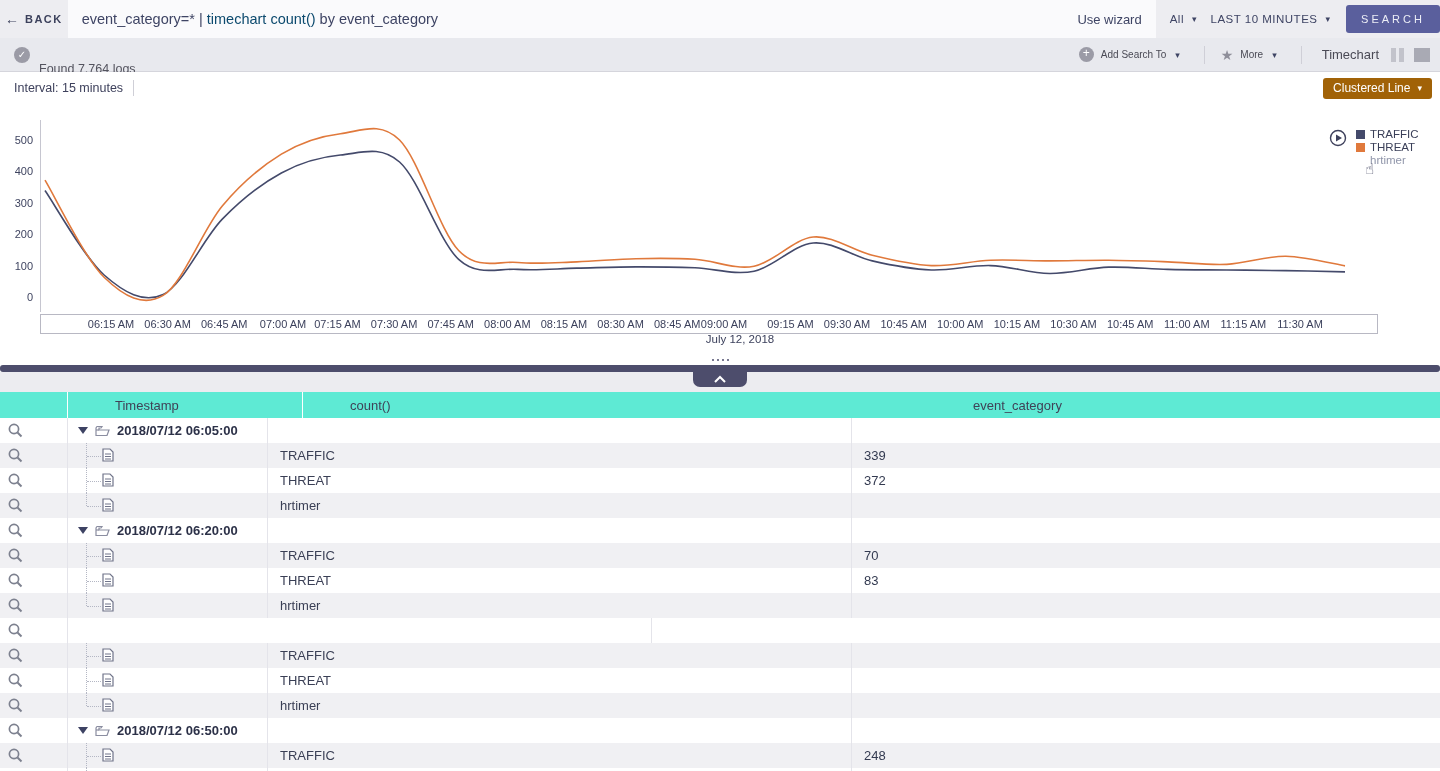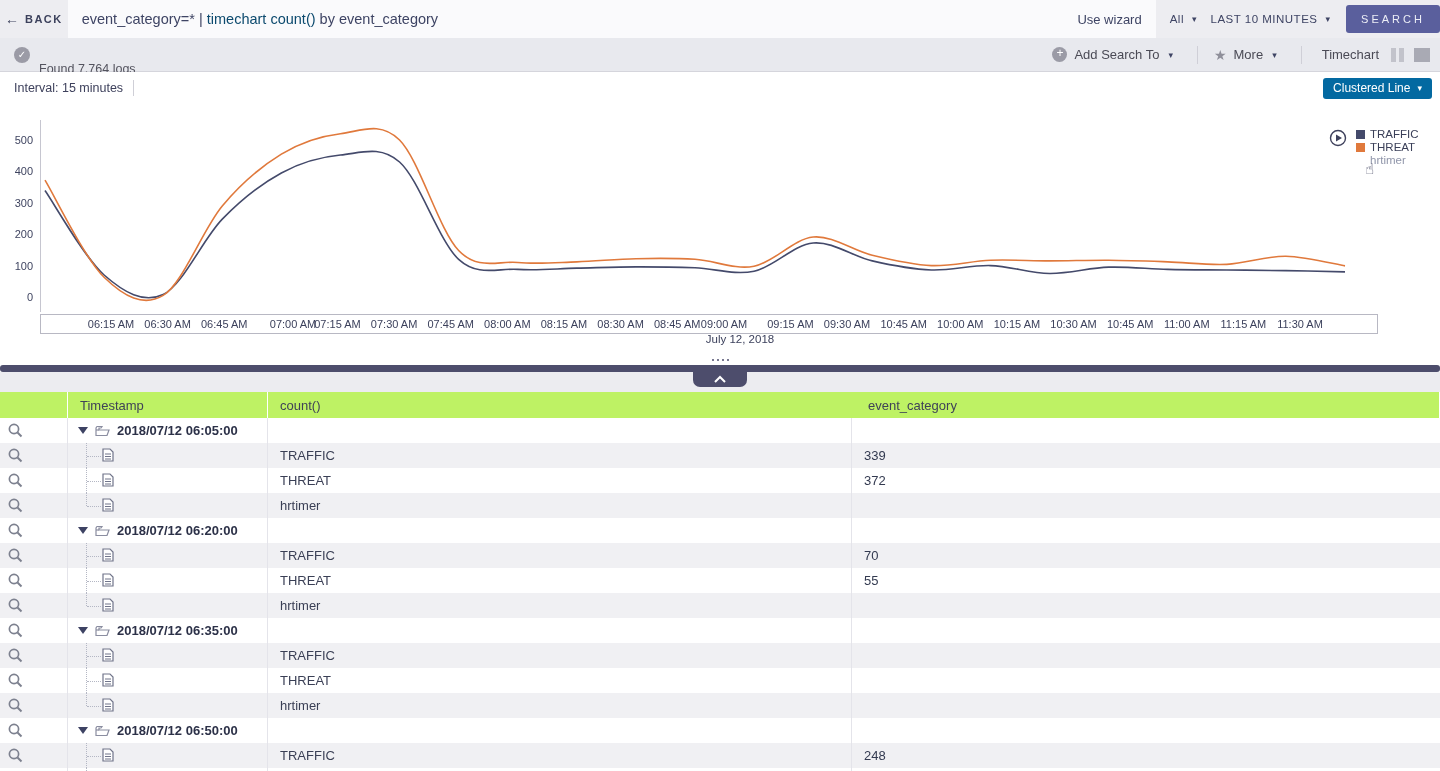--- a/index.html
+++ b/index.html
@@ -20,33 +20,33 @@
   .caret { font-size:9px; color:#3e4464; margin:0 8px 0 2px; }
   .search-btn { width:100px; height:28px; margin-left:8px; background:#5a5f9d; color:#eceef6; font-size:11px; letter-spacing:3px; border:none; border-radius:3px; cursor:pointer; font-family:inherit; }
 
   
   .statusbar { position:absolute; left:0; top:38px; width:1440px; height:34px; background:#e8e9ee; border-bottom:1px solid #d5d5dc; display:flex; align-items:center; padding:0 10px 0 14px; }
   .check-circle { width:16px; height:16px; border-radius:50%; background:#9b9ba6; color:#fff; font-size:10px; display:flex; align-items:center; justify-content:center; margin-right:9px; }
   .found-text { font-size:12.5px; color:#53535e;margin-top:28px; }
   .sb-right { margin-left:auto; display:flex; align-items:center; }
   .sb-item { display:flex; align-items:center; gap:7px; cursor:pointer; padding:0 12px; }
   .plus-circle { width:15px; height:15px; border-radius:50%; background:#9b9ba6; color:#fff; font-size:12px; line-height:13px; text-align:center; }
-  .sb-label { font-size:13px; color:#4a4a55; }
+  .sb-label { font-size:10px; color:#4a4a55; }
   .star-ico { font-size:14px; color:#8f8f9a; }
   .sb-sep { width:1px; height:18px; background:#cfcfd7; margin:0 4px; }
   .view-label { font-size:13px; color:#4a4a55; padding:0 12px 0 16px; }
   .ico-bars { display:flex; gap:3px; margin-right:10px; cursor:pointer; }
   .ico-bars i { display:block; width:5px; height:14px; background:#c2c3cb; }
   .ico-grid { width:16px; height:14px; background:#a9aab4; cursor:pointer; }
 
   
   .toolrow { position:absolute; left:0; top:72px; width:1440px; height:32px; background:#fff; display:flex; align-items:center; }
   .interval-label { font-size:12.5px; color:#3e415c; margin-left:14px; }
   .tool-sep { width:1px; height:16px; background:#cfcfd7; margin-left:10px; }
-  .chart-type-btn { margin-left:auto; margin-right:8px; height:21px; background:#0369a1; border:none; border-radius:3px; color:#fff; font-size:12px; font-family:inherit; padding:0 10px; display:flex; align-items:center; gap:7px; cursor:pointer; }
+  .chart-type-btn { margin-left:auto; margin-right:8px; height:21px; background:#a16207; border:none; border-radius:3px; color:#fff; font-size:12px; font-family:inherit; padding:0 10px; display:flex; align-items:center; gap:7px; cursor:pointer; }
   .chart-type-btn .caret { color:#fff; margin:0; }
 
   
   .chart-area { position:absolute; left:0; top:104px; width:1440px; height:261px; background:#fff; }
   .chart-svg { position:absolute; left:0; top:0; }
   .legend { position:absolute; left:1356px; top:24px; }
   .legend-item { display:flex; align-items:center; gap:5px; font-size:11.5px; color:#3b4059; line-height:13px; cursor:pointer; }
   .legend-swatch { width:9px; height:9px; flex:0 0 9px; }
   .legend-item.muted { color:#9096aa; padding-left:14px; }
   .play-btn { position:absolute; left:1329px; top:25px; cursor:pointer; }
@@ -57,21 +57,21 @@
 
   
   .grip-dots { position:absolute; left:0; top:359px; width:1440px; display:flex; justify-content:center; gap:3px; }
   .grip-dots i { width:2px; height:2px; background:#4d4d6c; border-radius:50%; }
   .divider-bar { position:absolute; left:0; top:365px; width:1440px; height:7px; background:#4d4d6c; border-radius:3px; }
   .under-gap { position:absolute; left:0; top:372px; width:1440px; height:20px; background:#ececf0; }
   .collapse-tab { position:absolute; left:693px; top:371px; width:54px; height:16px; background:#4d4d6c; border-radius:0 0 7px 7px; display:flex; align-items:center; justify-content:center; cursor:pointer; }
 
   
   .logtable { position:absolute; left:0; top:392px; width:1440px; }
-  .t-head { display:flex; height:26px; background:#bef264; }
+  .t-head { display:flex; height:26px; background:#5eead4;gap:35px; }
   .t-head .cell { border-right:1px solid #fff; display:flex; align-items:center; padding-left:12px; font-size:13px; color:#3f4257; }
   .t-row { display:flex; height:25px; background:#fff; }
   .t-row.alt { background:#f0f0f3; }
   .cell { flex:0 0 auto; position:relative; overflow:hidden; }
   .c-icon { width:68px; }
   .c-ts { width:200px; }
   .c-cat { width:584px; }
   .c-cnt { width:588px; }
   .t-row .cell { border-right:1px solid #e4e4ea; display:flex; align-items:center; }
   .t-row .c-cnt, .t-head .c-cnt { border-right:none; }
@@ -168,21 +168,21 @@
       </div>
       <div class="legend-item muted">
         <span>hrtimer</span>
       </div>
     </div>
   <span class="hand-cursor">☝</span>
   <div class="x-band" id="x-band">
       <span style="left: 70px;">06:15 AM</span>
       <span style="left: 126.62px;">06:30 AM</span>
       <span style="left: 183.24px;">06:45 AM</span>
-      <span style="left: 252px;">07:00 AM</span>
+      <span style="left: 242px;">07:00 AM</span>
       <span style="left: 296.48px;">07:15 AM</span>
       <span style="left: 353.1px;">07:30 AM</span>
       <span style="left: 409.72px;">07:45 AM</span>
       <span style="left: 466.34px;">08:00 AM</span>
       <span style="left: 522.96px;">08:15 AM</span>
       <span style="left: 579.58px;">08:30 AM</span>
       <span style="left: 636.2px;">08:45 AM</span>
       <span style="left: 683px;">09:00 AM</span>
       <span style="left: 749.44px;">09:15 AM</span>
       <span style="left: 806.06px;">09:30 AM</span>
@@ -374,21 +374,107 @@
             <path d="M1 1 L8 1 L11 4 L11 13 L1 13 Z" fill="#fff" stroke="#70748a" stroke-width="1.2"></path>
             <line x1="3" y1="6" x2="9" y2="6" stroke="#70748a" stroke-width="1"></line>
             <line x1="3" y1="8.5" x2="9" y2="8.5" stroke="#70748a" stroke-width="1"></line>
             <line x1="3" y1="11" x2="9" y2="11" stroke="#70748a" stroke-width="1"></line>
           </svg>
         </div>
         <div class="cell c-cat">
           <span class="cat-text">THREAT</span>
         </div>
         <div class="cell c-cnt">
-          <span class="cnt-text">55</span>
+          <span class="cnt-text">83</span>
+        </div>
+      </div>
+      <div class="t-row alt">
+        <div class="cell c-icon">
+          <svg class="mag" width="15" height="15">
+            <circle cx="6" cy="6" r="4.6" fill="none" stroke="#7d818f" stroke-width="1.7"></circle>
+            <line x1="9.5" y1="9.5" x2="13.5" y2="13.5" stroke="#7d818f" stroke-width="1.9"></line>
+          </svg>
+        </div>
+        <div class="cell c-ts">
+          <div class="tree-v half"></div>
+          <div class="tree-h"></div>
+          <svg class="doc-ico" width="12" height="14">
+            <path d="M1 1 L8 1 L11 4 L11 13 L1 13 Z" fill="#fff" stroke="#70748a" stroke-width="1.2"></path>
+            <line x1="3" y1="6" x2="9" y2="6" stroke="#70748a" stroke-width="1"></line>
+            <line x1="3" y1="8.5" x2="9" y2="8.5" stroke="#70748a" stroke-width="1"></line>
+            <line x1="3" y1="11" x2="9" y2="11" stroke="#70748a" stroke-width="1"></line>
+          </svg>
+        </div>
+        <div class="cell c-cat">
+          <span class="cat-text">hrtimer</span>
+        </div>
+        <div class="cell c-cnt">
+          <span class="cnt-text"></span>
+        </div>
+      </div>
+      <div class="t-row">
+        <div class="cell c-icon">
+          <svg class="mag" width="15" height="15">
+            <circle cx="6" cy="6" r="4.6" fill="none" stroke="#7d818f" stroke-width="1.7"></circle>
+            <line x1="9.5" y1="9.5" x2="13.5" y2="13.5" stroke="#7d818f" stroke-width="1.9"></line>
+          </svg>
+        </div>
+        <div class="cell c-cat">
+          <span class="cat-text"></span>
+        </div>
+        <div class="cell c-cnt">
+          <span class="cnt-text"></span>
+        </div>
+      </div>
+      <div class="t-row alt">
+        <div class="cell c-icon">
+          <svg class="mag" width="15" height="15">
+            <circle cx="6" cy="6" r="4.6" fill="none" stroke="#7d818f" stroke-width="1.7"></circle>
+            <line x1="9.5" y1="9.5" x2="13.5" y2="13.5" stroke="#7d818f" stroke-width="1.9"></line>
+          </svg>
+        </div>
+        <div class="cell c-ts">
+          <div class="tree-v"></div>
+          <div class="tree-h"></div>
+          <svg class="doc-ico" width="12" height="14">
+            <path d="M1 1 L8 1 L11 4 L11 13 L1 13 Z" fill="#fff" stroke="#70748a" stroke-width="1.2"></path>
+            <line x1="3" y1="6" x2="9" y2="6" stroke="#70748a" stroke-width="1"></line>
+            <line x1="3" y1="8.5" x2="9" y2="8.5" stroke="#70748a" stroke-width="1"></line>
+            <line x1="3" y1="11" x2="9" y2="11" stroke="#70748a" stroke-width="1"></line>
+          </svg>
+        </div>
+        <div class="cell c-cat">
+          <span class="cat-text">TRAFFIC</span>
+        </div>
+        <div class="cell c-cnt">
+          <span class="cnt-text"></span>
+        </div>
+      </div>
+      <div class="t-row">
+        <div class="cell c-icon">
+          <svg class="mag" width="15" height="15">
+            <circle cx="6" cy="6" r="4.6" fill="none" stroke="#7d818f" stroke-width="1.7"></circle>
+            <line x1="9.5" y1="9.5" x2="13.5" y2="13.5" stroke="#7d818f" stroke-width="1.9"></line>
+          </svg>
+        </div>
+        <div class="cell c-ts">
+          <div class="tree-v"></div>
+          <div class="tree-h"></div>
+          <svg class="doc-ico" width="12" height="14">
+            <path d="M1 1 L8 1 L11 4 L11 13 L1 13 Z" fill="#fff" stroke="#70748a" stroke-width="1.2"></path>
+            <line x1="3" y1="6" x2="9" y2="6" stroke="#70748a" stroke-width="1"></line>
+            <line x1="3" y1="8.5" x2="9" y2="8.5" stroke="#70748a" stroke-width="1"></line>
+            <line x1="3" y1="11" x2="9" y2="11" stroke="#70748a" stroke-width="1"></line>
+          </svg>
+        </div>
+        <div class="cell c-cat">
+          <span class="cat-text">THREAT</span>
+        </div>
+        <div class="cell c-cnt">
+          <span class="cnt-text"></span>
         </div>
       </div>
       <div class="t-row alt">
         <div class="cell c-icon">
           <svg class="mag" width="15" height="15">
             <circle cx="6" cy="6" r="4.6" fill="none" stroke="#7d818f" stroke-width="1.7"></circle>
             <line x1="9.5" y1="9.5" x2="13.5" y2="13.5" stroke="#7d818f" stroke-width="1.9"></line>
           </svg>
         </div>
         <div class="cell c-ts">
@@ -414,114 +500,20 @@
             <circle cx="6" cy="6" r="4.6" fill="none" stroke="#7d818f" stroke-width="1.7"></circle>
             <line x1="9.5" y1="9.5" x2="13.5" y2="13.5" stroke="#7d818f" stroke-width="1.9"></line>
           </svg>
         </div>
         <div class="cell c-ts">
           <div class="tri-down"></div>
           <svg class="folder-ico" width="15" height="12">
             <path d="M1 3 L1 10.5 L12 10.5 L14 5 L4 5 L4 3 L6 3 L7 1.5 L2 1.5 Z" fill="none" stroke="#8a8da0" stroke-width="1.2"></path>
             <line x1="1" y1="5" x2="4" y2="5" stroke="#8a8da0" stroke-width="1.2"></line>
           </svg>
-          <span class="ts-text">2018/07/12 06:35:00</span>
-        </div>
-        <div class="cell c-cat">
-          <span class="cat-text"></span>
-        </div>
-        <div class="cell c-cnt">
-          <span class="cnt-text"></span>
-        </div>
-      </div>
-      <div class="t-row alt">
-        <div class="cell c-icon">
-          <svg class="mag" width="15" height="15">
-            <circle cx="6" cy="6" r="4.6" fill="none" stroke="#7d818f" stroke-width="1.7"></circle>
-            <line x1="9.5" y1="9.5" x2="13.5" y2="13.5" stroke="#7d818f" stroke-width="1.9"></line>
-          </svg>
-        </div>
-        <div class="cell c-ts">
-          <div class="tree-v"></div>
-          <div class="tree-h"></div>
-          <svg class="doc-ico" width="12" height="14">
-            <path d="M1 1 L8 1 L11 4 L11 13 L1 13 Z" fill="#fff" stroke="#70748a" stroke-width="1.2"></path>
-            <line x1="3" y1="6" x2="9" y2="6" stroke="#70748a" stroke-width="1"></line>
-            <line x1="3" y1="8.5" x2="9" y2="8.5" stroke="#70748a" stroke-width="1"></line>
-            <line x1="3" y1="11" x2="9" y2="11" stroke="#70748a" stroke-width="1"></line>
-          </svg>
-        </div>
-        <div class="cell c-cat">
-          <span class="cat-text">TRAFFIC</span>
-        </div>
-        <div class="cell c-cnt">
-          <span class="cnt-text"></span>
-        </div>
-      </div>
-      <div class="t-row">
-        <div class="cell c-icon">
-          <svg class="mag" width="15" height="15">
-            <circle cx="6" cy="6" r="4.6" fill="none" stroke="#7d818f" stroke-width="1.7"></circle>
-            <line x1="9.5" y1="9.5" x2="13.5" y2="13.5" stroke="#7d818f" stroke-width="1.9"></line>
-          </svg>
-        </div>
-        <div class="cell c-ts">
-          <div class="tree-v"></div>
-          <div class="tree-h"></div>
-          <svg class="doc-ico" width="12" height="14">
-            <path d="M1 1 L8 1 L11 4 L11 13 L1 13 Z" fill="#fff" stroke="#70748a" stroke-width="1.2"></path>
-            <line x1="3" y1="6" x2="9" y2="6" stroke="#70748a" stroke-width="1"></line>
-            <line x1="3" y1="8.5" x2="9" y2="8.5" stroke="#70748a" stroke-width="1"></line>
-            <line x1="3" y1="11" x2="9" y2="11" stroke="#70748a" stroke-width="1"></line>
-          </svg>
-        </div>
-        <div class="cell c-cat">
-          <span class="cat-text">THREAT</span>
-        </div>
-        <div class="cell c-cnt">
-          <span class="cnt-text"></span>
-        </div>
-      </div>
-      <div class="t-row alt">
-        <div class="cell c-icon">
-          <svg class="mag" width="15" height="15">
-            <circle cx="6" cy="6" r="4.6" fill="none" stroke="#7d818f" stroke-width="1.7"></circle>
-            <line x1="9.5" y1="9.5" x2="13.5" y2="13.5" stroke="#7d818f" stroke-width="1.9"></line>
-          </svg>
-        </div>
-        <div class="cell c-ts">
-          <div class="tree-v half"></div>
-          <div class="tree-h"></div>
-          <svg class="doc-ico" width="12" height="14">
-            <path d="M1 1 L8 1 L11 4 L11 13 L1 13 Z" fill="#fff" stroke="#70748a" stroke-width="1.2"></path>
-            <line x1="3" y1="6" x2="9" y2="6" stroke="#70748a" stroke-width="1"></line>
-            <line x1="3" y1="8.5" x2="9" y2="8.5" stroke="#70748a" stroke-width="1"></line>
-            <line x1="3" y1="11" x2="9" y2="11" stroke="#70748a" stroke-width="1"></line>
-          </svg>
-        </div>
-        <div class="cell c-cat">
-          <span class="cat-text">hrtimer</span>
-        </div>
-        <div class="cell c-cnt">
-          <span class="cnt-text"></span>
-        </div>
-      </div>
-      <div class="t-row">
-        <div class="cell c-icon">
-          <svg class="mag" width="15" height="15">
-            <circle cx="6" cy="6" r="4.6" fill="none" stroke="#7d818f" stroke-width="1.7"></circle>
-            <line x1="9.5" y1="9.5" x2="13.5" y2="13.5" stroke="#7d818f" stroke-width="1.9"></line>
-          </svg>
-        </div>
-        <div class="cell c-ts">
-          <div class="tri-down"></div>
-          <svg class="folder-ico" width="15" height="12">
-            <path d="M1 3 L1 10.5 L12 10.5 L14 5 L4 5 L4 3 L6 3 L7 1.5 L2 1.5 Z" fill="none" stroke="#8a8da0" stroke-width="1.2"></path>
-            <line x1="1" y1="5" x2="4" y2="5" stroke="#8a8da0" stroke-width="1.2"></line>
-          </svg>
           <span class="ts-text">2018/07/12 06:50:00</span>
         </div>
         <div class="cell c-cat">
           <span class="cat-text"></span>
         </div>
         <div class="cell c-cnt">
           <span class="cnt-text"></span>
         </div>
       </div>
       <div class="t-row alt">

